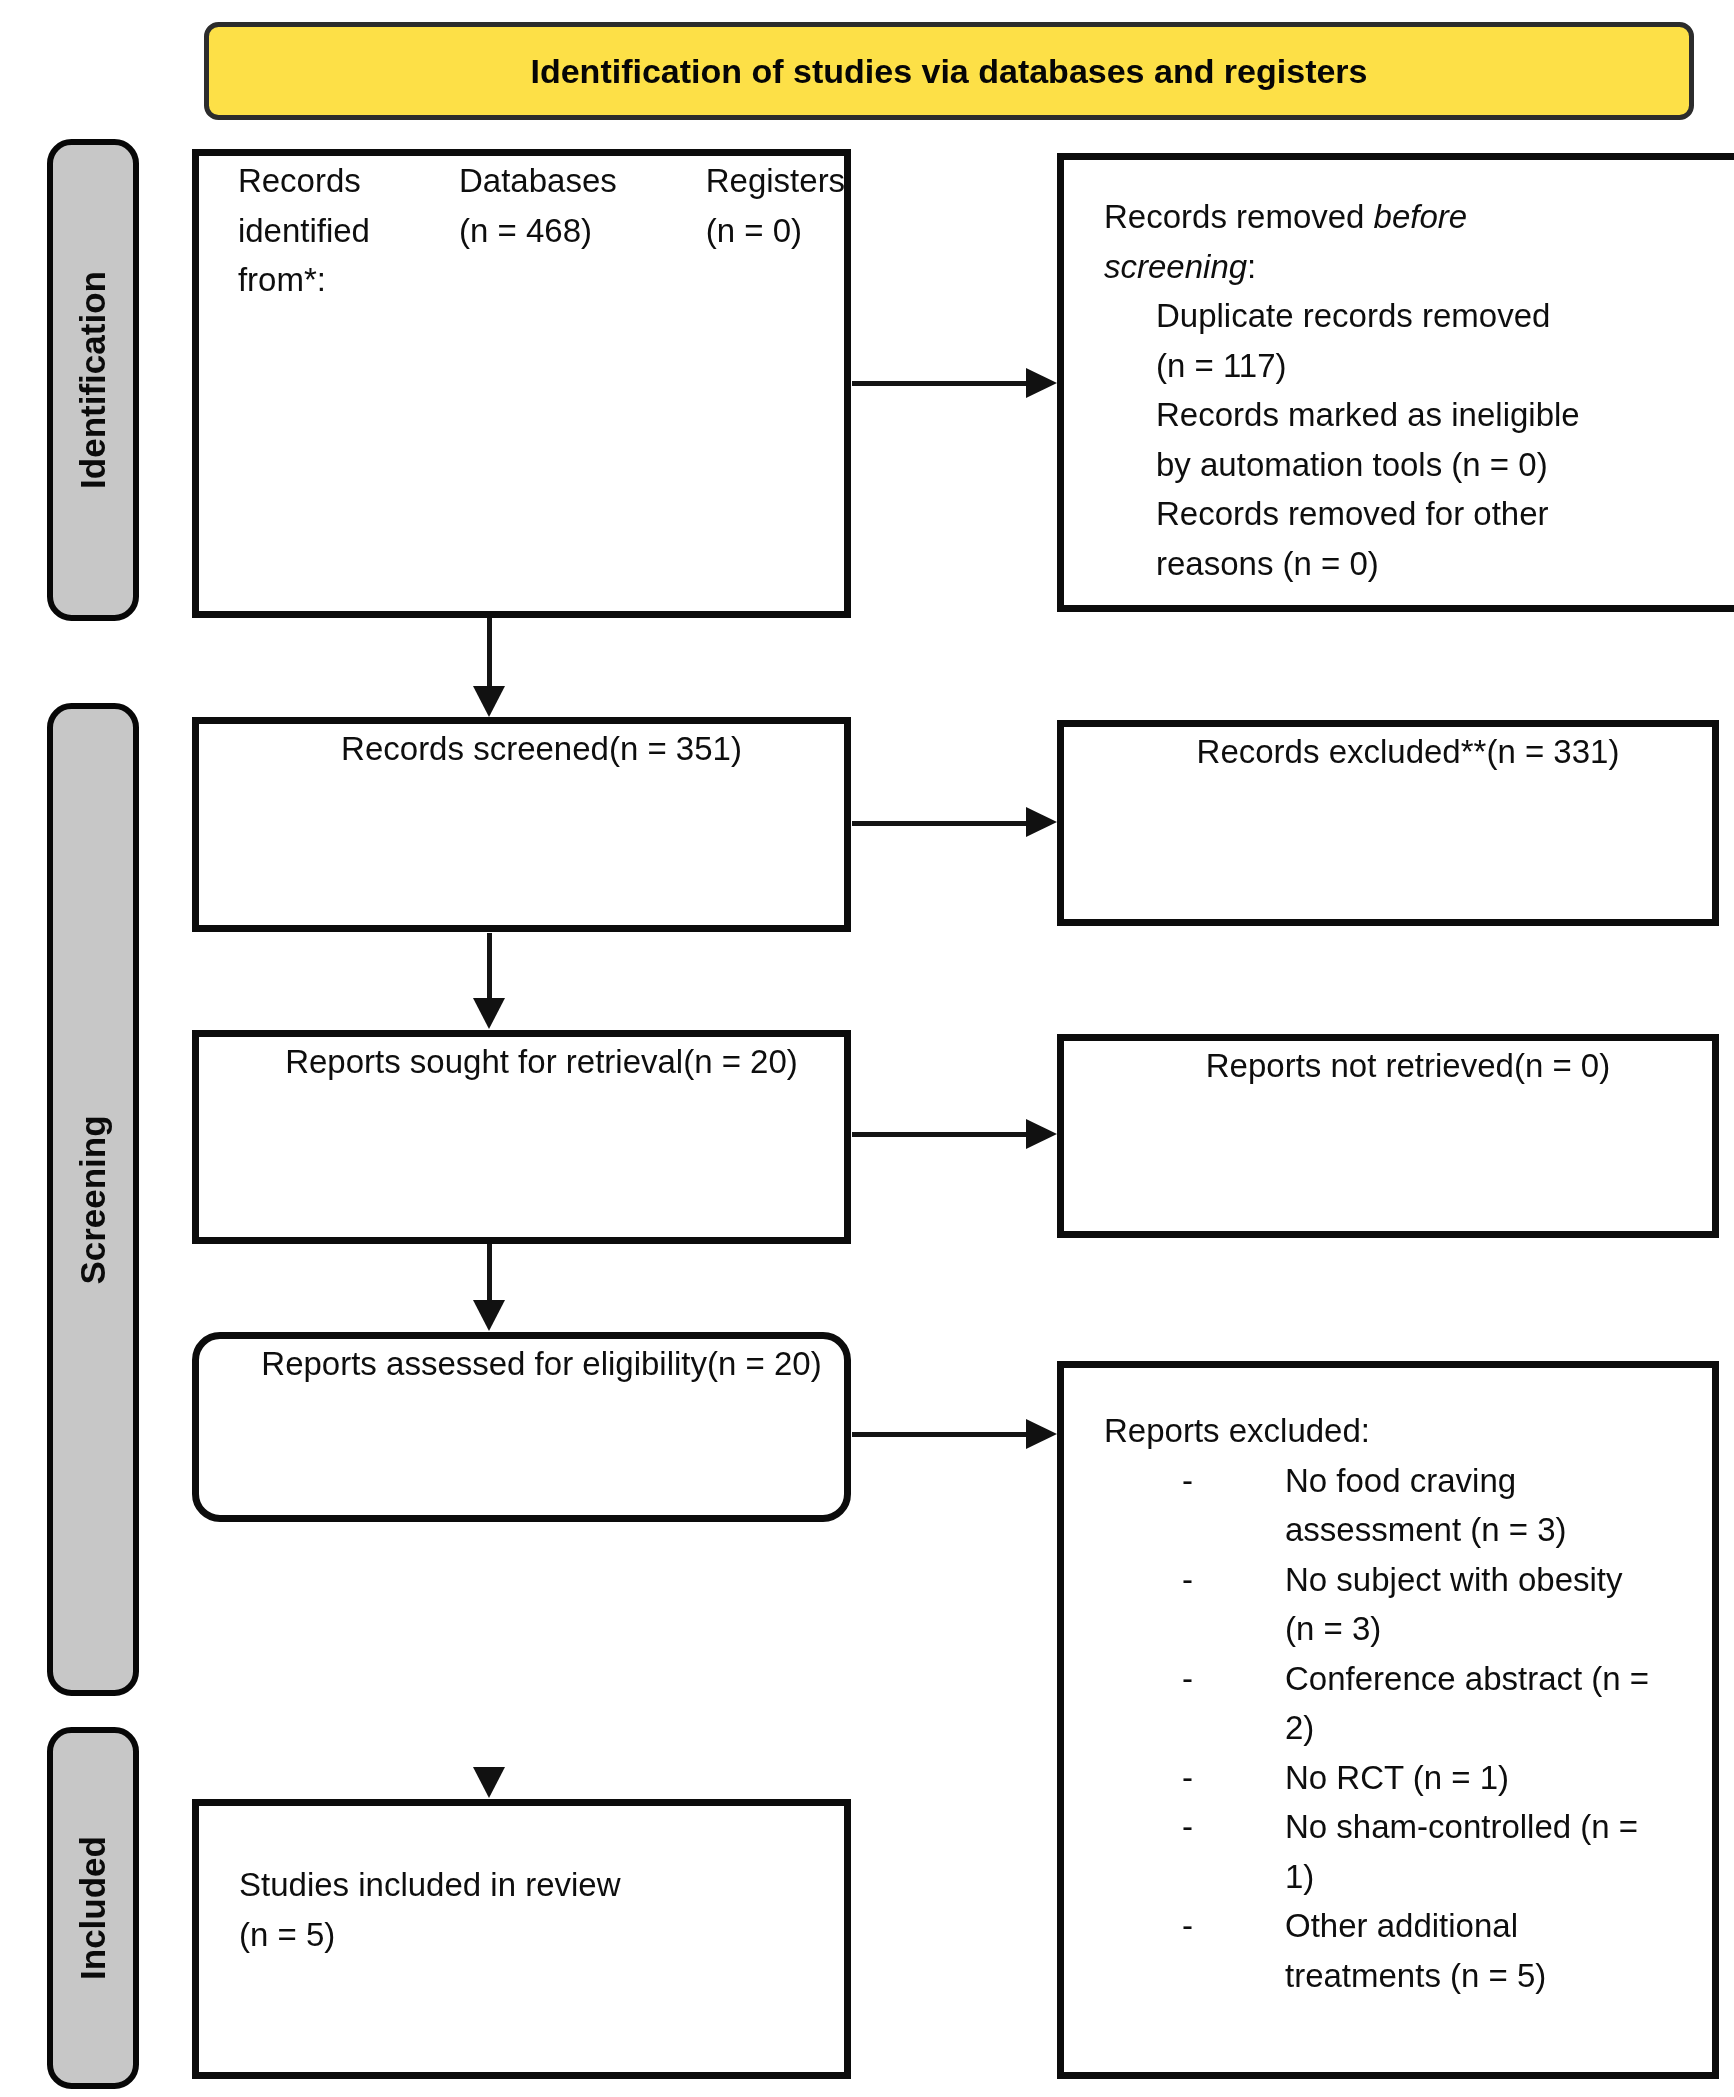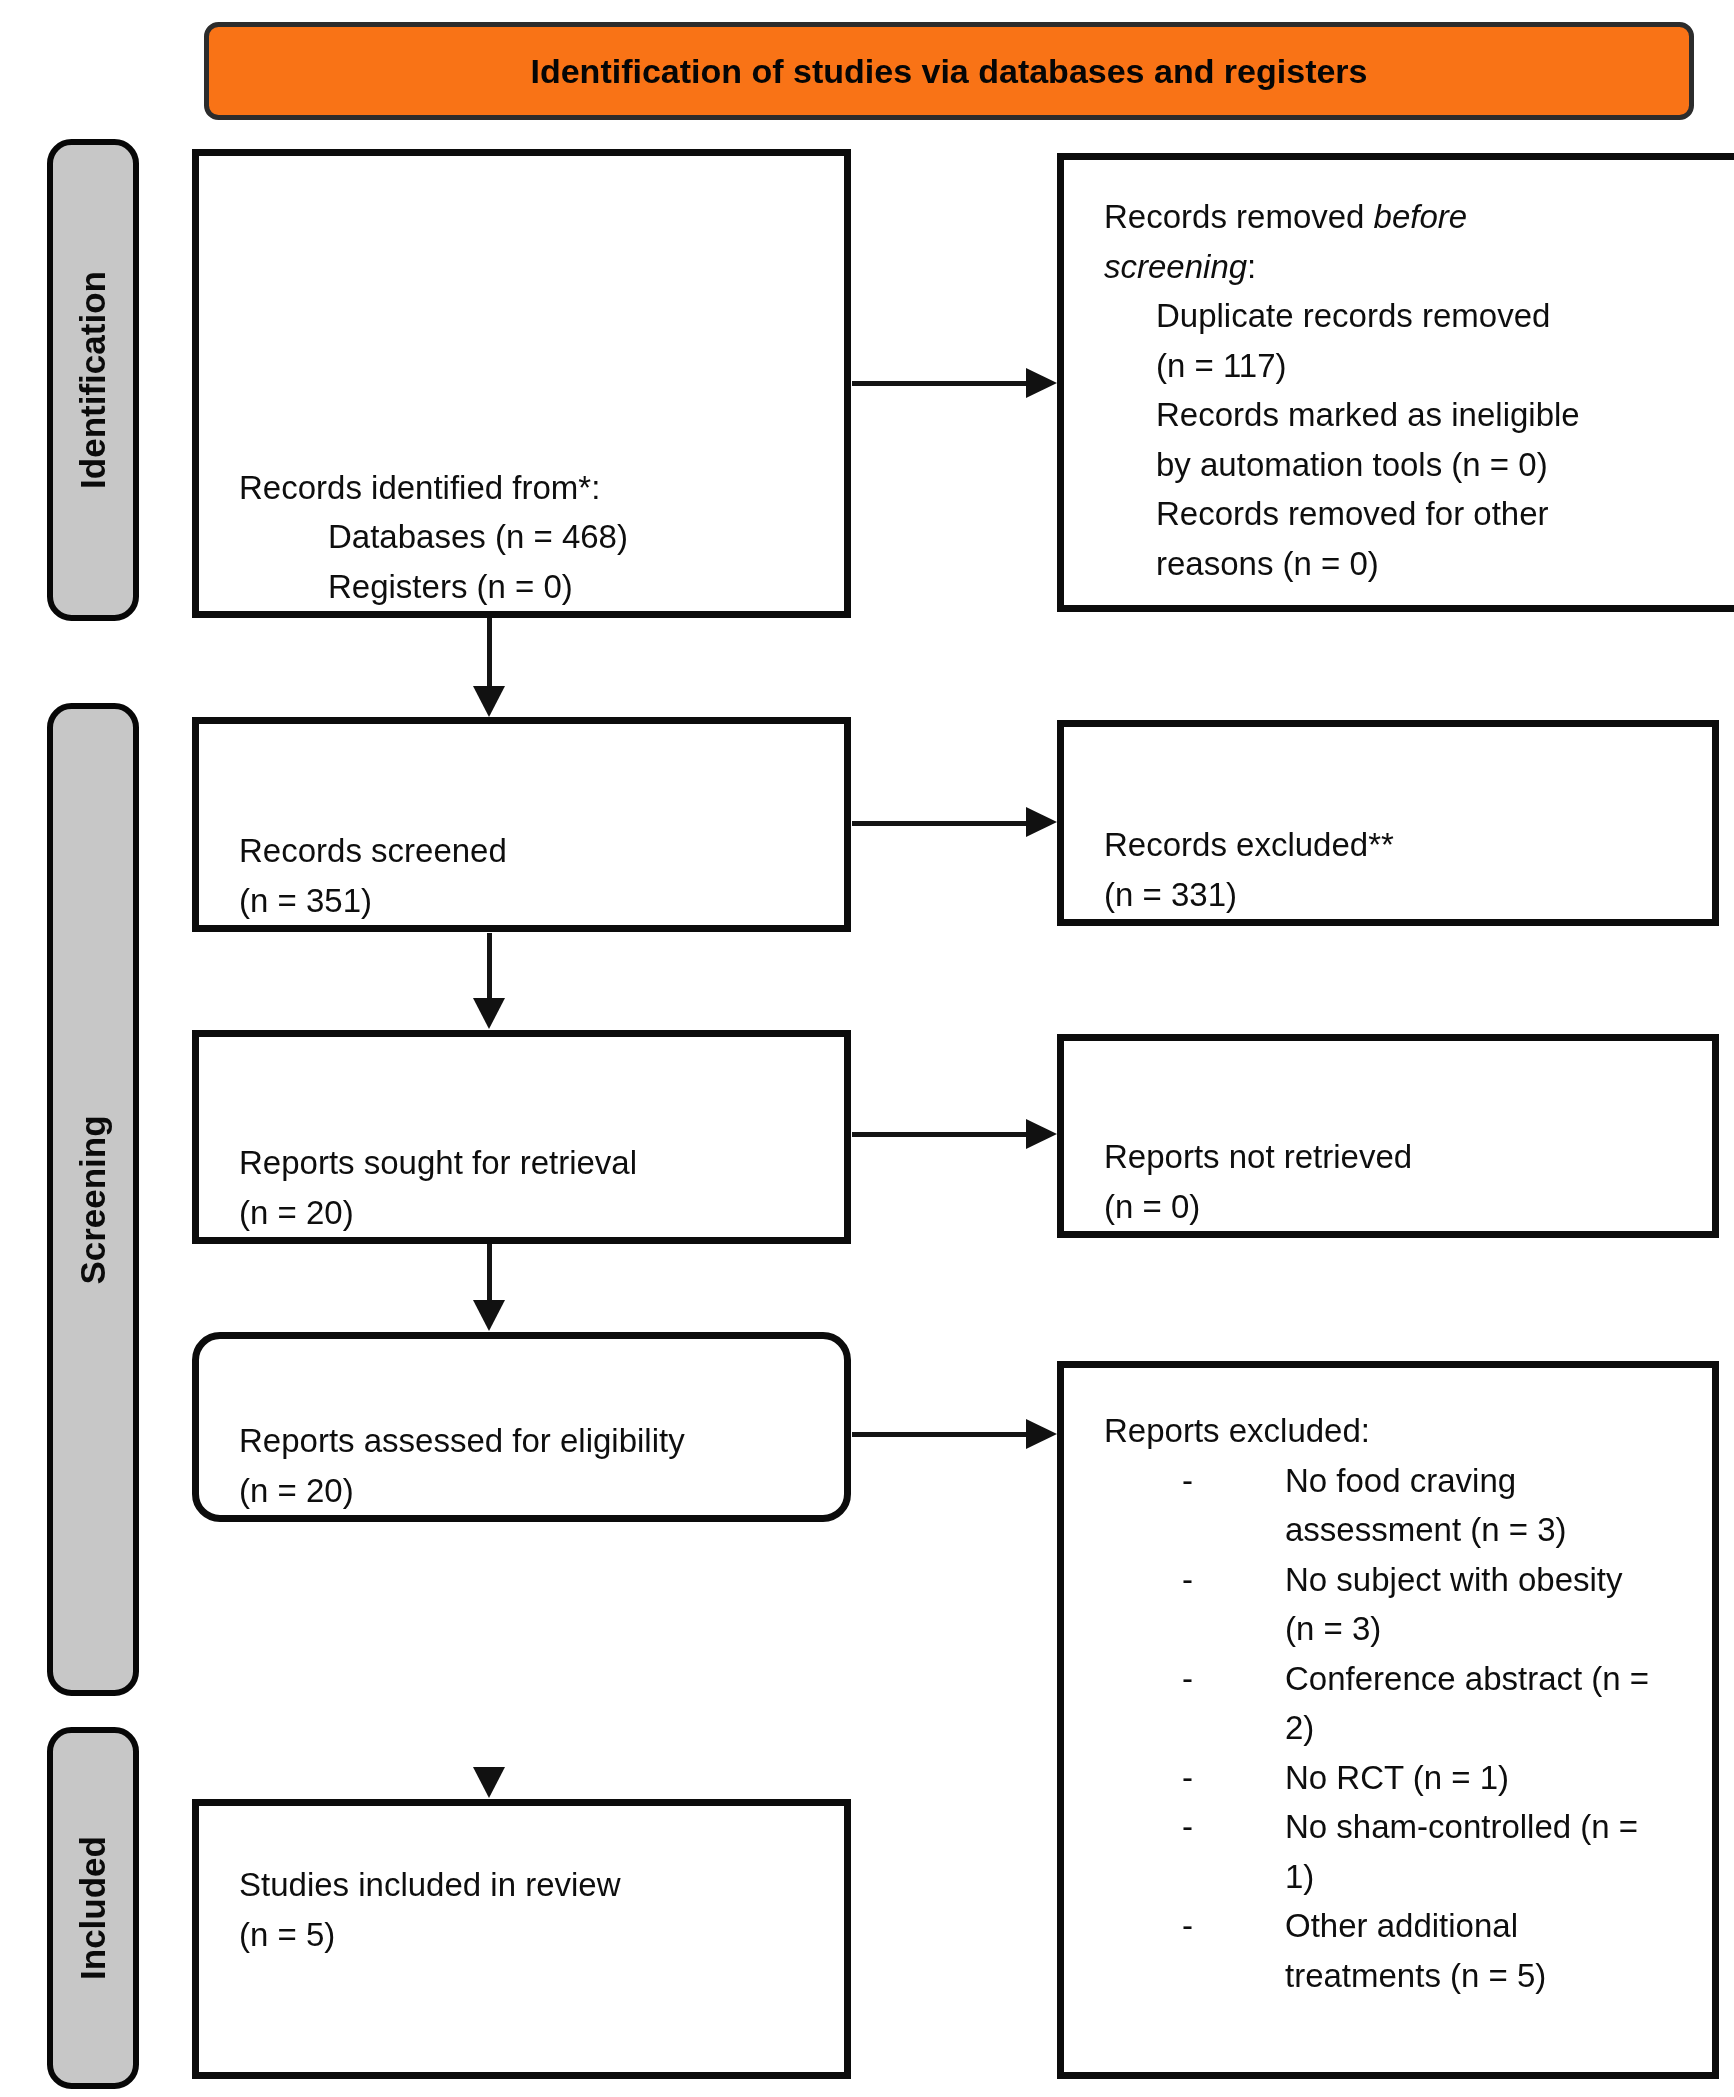--- a/index.html
+++ b/index.html
@@ -11,21 +11,21 @@
     font-family: "Liberation Sans", sans-serif;
     color: #0e0e0e;
     overflow: hidden;
   }
 
   
   .title-bar {
     position: absolute;
     left: 204px; top: 22px;
     width: 1490px; height: 98px;
-    background: #f97316;
+    background: #fde047;
     border: 5.6px solid #2c2c2c;
     border-radius: 14.5px;
     box-sizing: border-box;
     display: flex; align-items: center; justify-content: center;
     font-weight: bold; font-size: 34px; color: #060606;
   }
 
   
   .stage {
     position: absolute;
@@ -50,21 +50,21 @@
   
   .box {
     position: absolute;
     background: #ffffff;
     border: 7.2px solid #0c0c0c;
     box-sizing: border-box;
     font-size: 33px;
     line-height: 1.5;
     color: #0e0e0e;
   }
-  .center-col { display: flex; flex-direction: column; justify-content: flex-end; }
+  .center-col { display: flex; flex-direction: row; justify-content: center; }
 
   .b-identified   { left: 192px;  top: 149px;  width: 659px; height: 469px; padding-left: 40px; }
   .b-removed      { left: 1057px; top: 153px;  width: 702px; height: 459px; padding: 32px 20px 0 40px; }
   .b-screened     { left: 192px;  top: 717px; width: 659px; height: 215px; padding-left: 40px; }
   .b-rec-excluded { left: 1057px; top: 720px; width: 662px; height: 206px; padding-left: 40px; }
   .b-sought       { left: 192px;  top: 1030px; width: 659px; height: 214px; padding-left: 40px; }
   .b-notretr      { left: 1057px; top: 1034px; width: 662px; height: 204px; padding-left: 40px; }
   .b-assessed     { left: 192px;  top: 1332px; width: 659px; height: 190px; padding-left: 40px; border-radius: 28px; }
   .b-rep-excluded { left: 1057px; top: 1329px; width: 662px; height: 718px; padding: 38px 20px 0 40px; margin-top: 32px; }
   .b-included     { left: 192px;  top: 1799px; width: 659px; height: 280px; padding-left: 40px; padding-top: 54px; }

